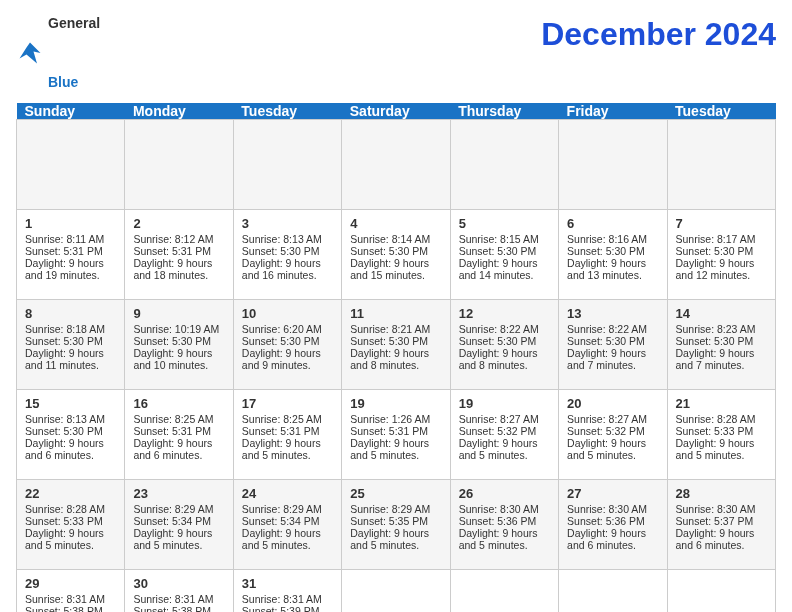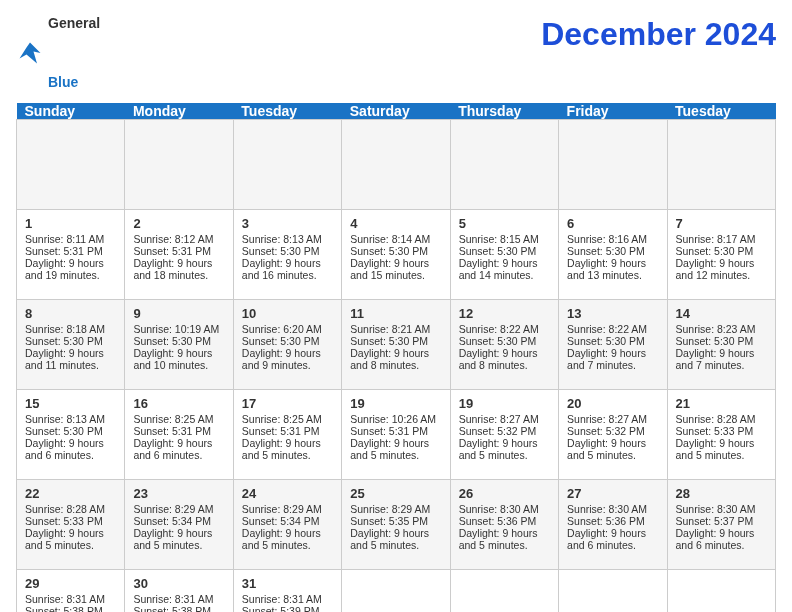--- a/index.html
+++ b/index.html
@@ -226,21 +226,21 @@
           <div>Daylight: 9 hours and 6 minutes.</div>
         </td>
         <td>
           <span class="day-num">17</span>
           <div>Sunrise: 8:25 AM</div>
           <div>Sunset: 5:31 PM</div>
           <div>Daylight: 9 hours and 5 minutes.</div>
         </td>
         <td>
           <span class="day-num">19</span>
-          <div>Sunrise: 10:26 AM</div>
+          <div>Sunrise: 1:26 AM</div>
           <div>Sunset: 5:31 PM</div>
           <div>Daylight: 9 hours and 5 minutes.</div>
         </td>
         <td>
           <span class="day-num">19</span>
           <div>Sunrise: 8:27 AM</div>
           <div>Sunset: 5:32 PM</div>
           <div>Daylight: 9 hours and 5 minutes.</div>
         </td>
         <td>

